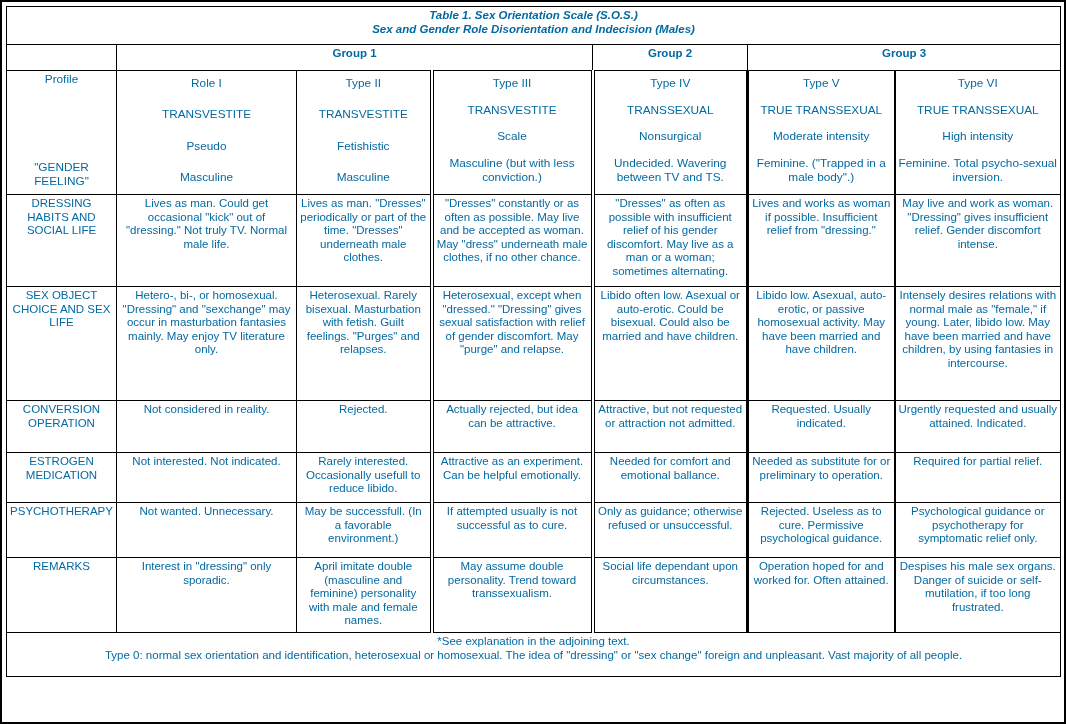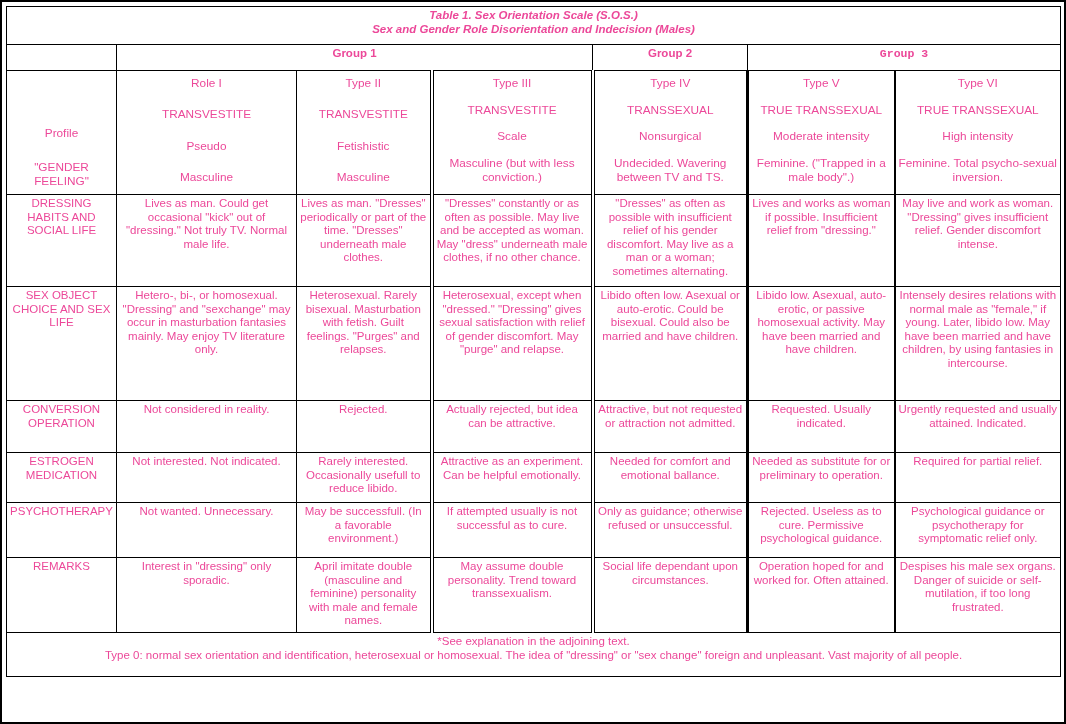--- a/index.html
+++ b/index.html
@@ -1,53 +1,53 @@
 <!DOCTYPE html>
 <html><head>
 <meta charset="utf-8">
 <style>
   html, body { margin: 0; padding: 0; background: #fff; }
   .page {
     width: 1066px; height: 724px; box-sizing: border-box;
     border: 2px solid #000; padding: 4px;
-    font-family: "Liberation Sans", sans-serif; color: #ec4899; background: #fff;
+    font-family: "Liberation Sans", sans-serif; color: #0369a1; background: #fff;
   }
   table.sos { width: 1054px; border-collapse: collapse; table-layout: fixed; }
   table.sos td {
     border: 1px solid #000; text-align: center; vertical-align: top;
     padding: 2px 3px; font-size: 11.5px; line-height: 1.18; word-wrap: break-word;
   }
   
   .r-title td {
     border-bottom: 3px solid #000; font-weight: bold; font-style: italic;
     font-size: 13px; line-height: 1.5; vertical-align: middle; padding: 2px;
   }
   
   .r-group td {
     border-bottom: 3px solid #000; font-weight: bold; font-size: 12px;
     vertical-align: middle; padding: 4px 2px; margin-left: 28px;
   }
   td.g2 { border-left: 4px double #000; }
-  td.g3 { border-left: 3px solid #000; font-family: Liberation Mono, monospace; }
+  td.g3 { border-left: 3px solid #000; }
   
   .cols7 td:nth-child(4), .cols7 td:nth-child(5) { border-left: 4px double #000; }
   .cols7 td:nth-child(6) { border-left: 3px solid #000; }
   .cols7 td:nth-child(7) { border-left: 2px solid #000; }
   
   .bb3 td { border-bottom: 3px solid #000; }
   .bb2 td { border-bottom: 2px solid #000; }
   
   .pstack {
     display: flex; flex-direction: column; justify-content: space-between;
     align-items: center; min-height: 116px; box-sizing: border-box;
     padding: 4px 0; font-size: 11.8px;
   }
   .pstack div { width: 100%; }
   .plabel {
-    display: flex; flex-direction: column; justify-content: flex-end;
+    display: flex; flex-direction: column; justify-content: space-between;
     gap: 20px; min-height: 116px; box-sizing: border-box; font-size: 11.8px;
   }
   .row-label { font-size: 11.5px; }
   
   .r-foot td {
     text-align: left; vertical-align: top; font-size: 11px;
     line-height: 1.35; padding: 3px 5px; border-bottom: 2px solid #000;
   }
 </style>
 </head>

